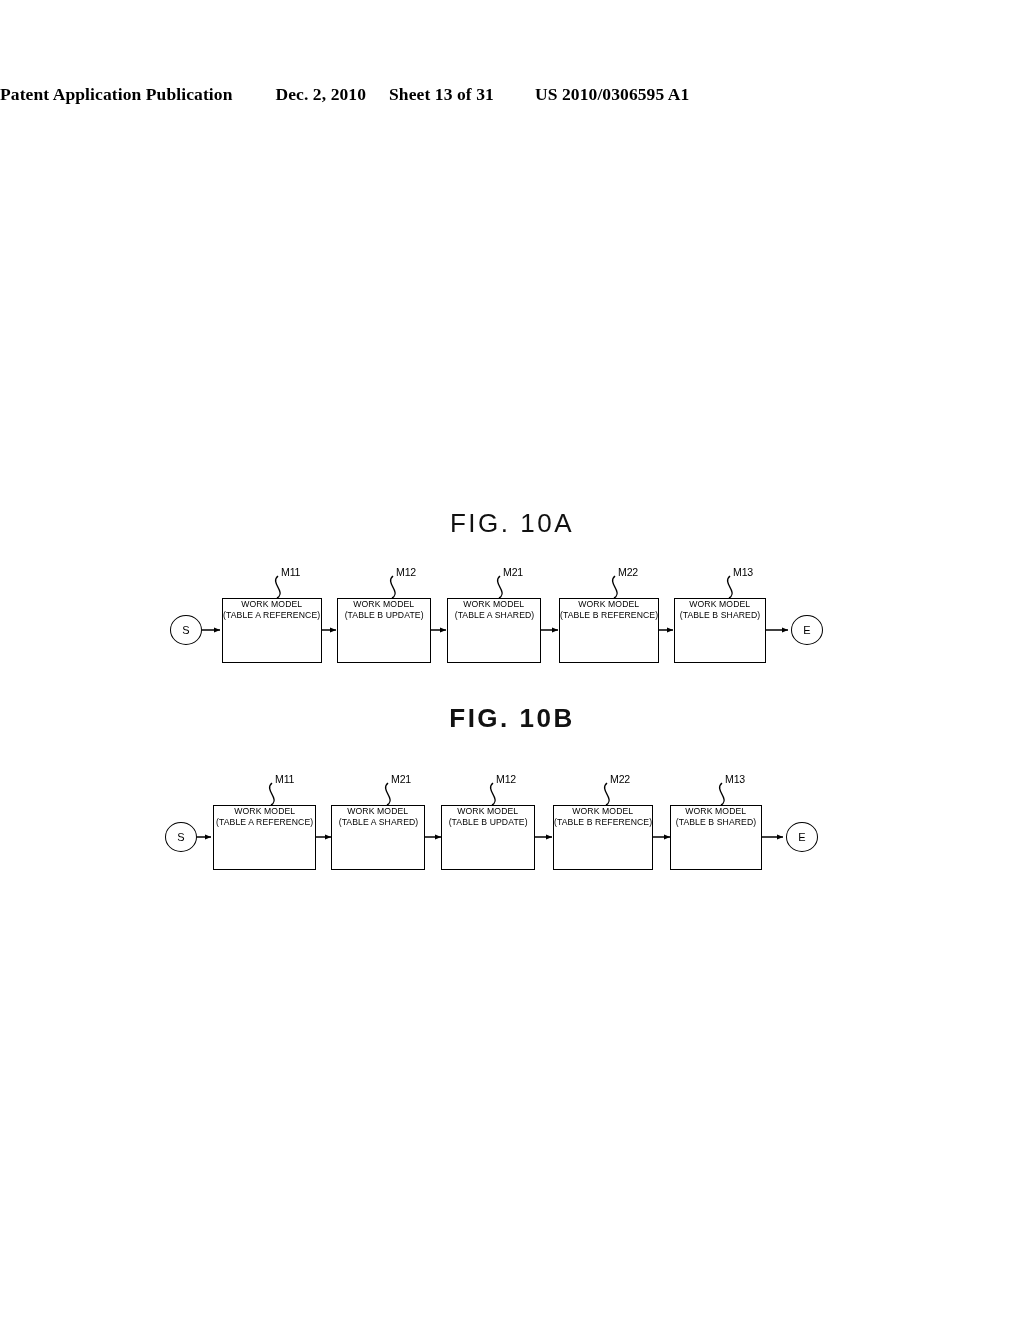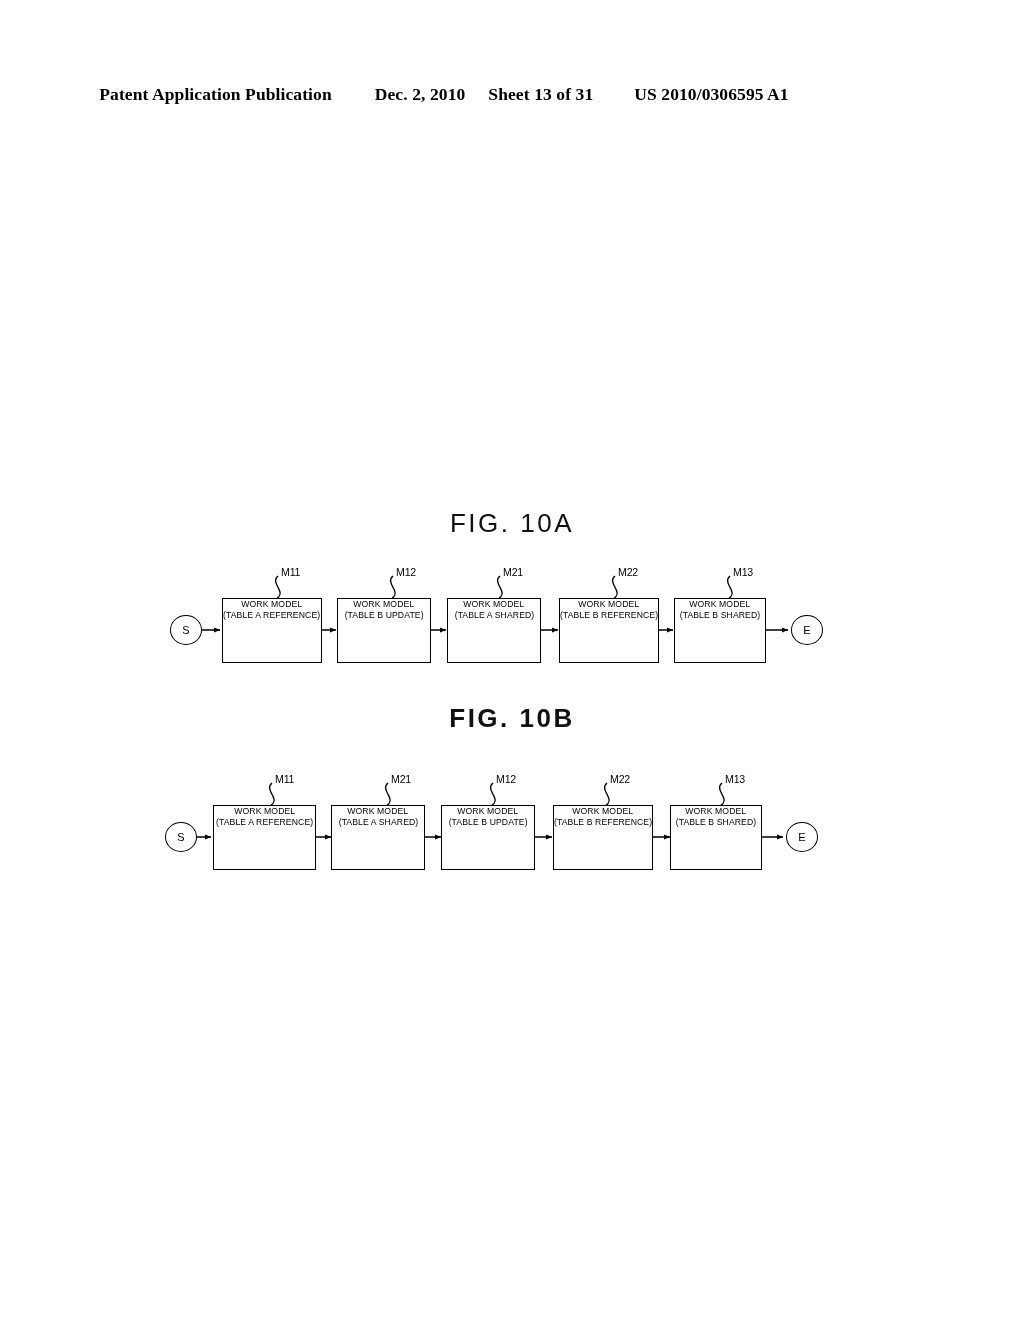--- a/index.html
+++ b/index.html
@@ -15,21 +15,21 @@
     color: #000000;
     overflow: hidden;
   }
 
   
   .page-header {
     position: absolute;
     left: 0;
     top: 84px;
     width: 888px;
-    text-align: center;
+    text-align: left;
     font-family: "Liberation Serif", serif;
     font-weight: bold;
     font-size: 17.5px;
     letter-spacing: 0.1px;
     white-space: nowrap;
   }
   .page-header .seg { display: inline-block; vertical-align: baseline; }
   .hdr-gap-a { display: inline-block; width: 34px; }
   .hdr-gap-b { display: inline-block; width: 14px; }
   .hdr-gap-c { display: inline-block; width: 32px; }

